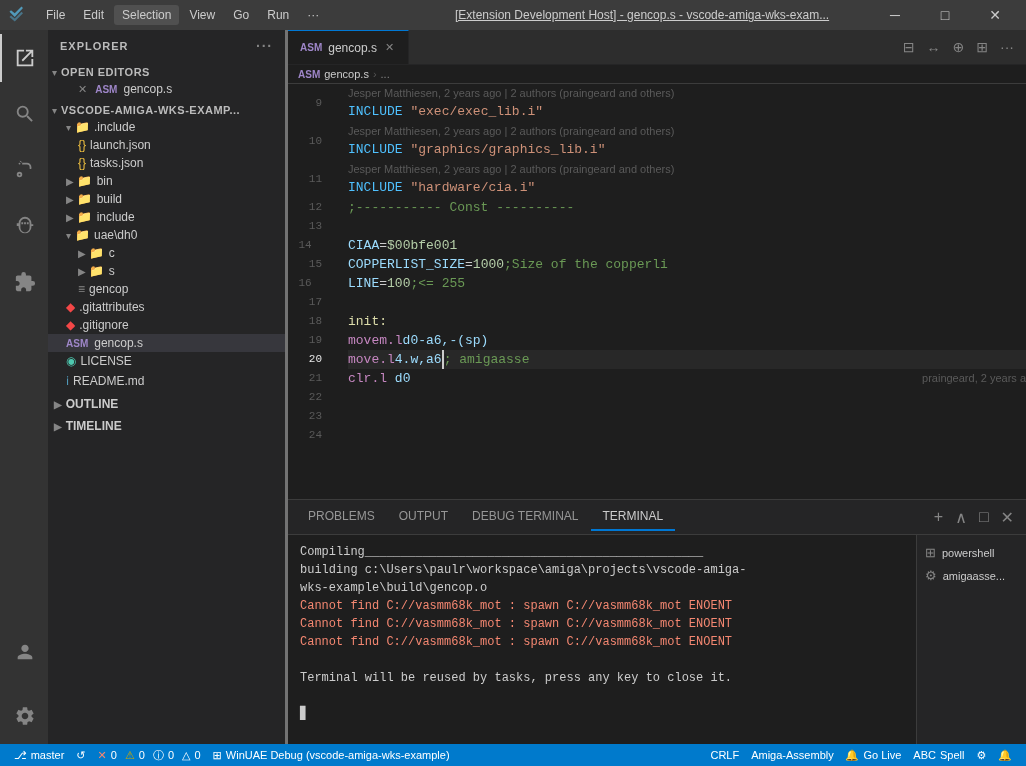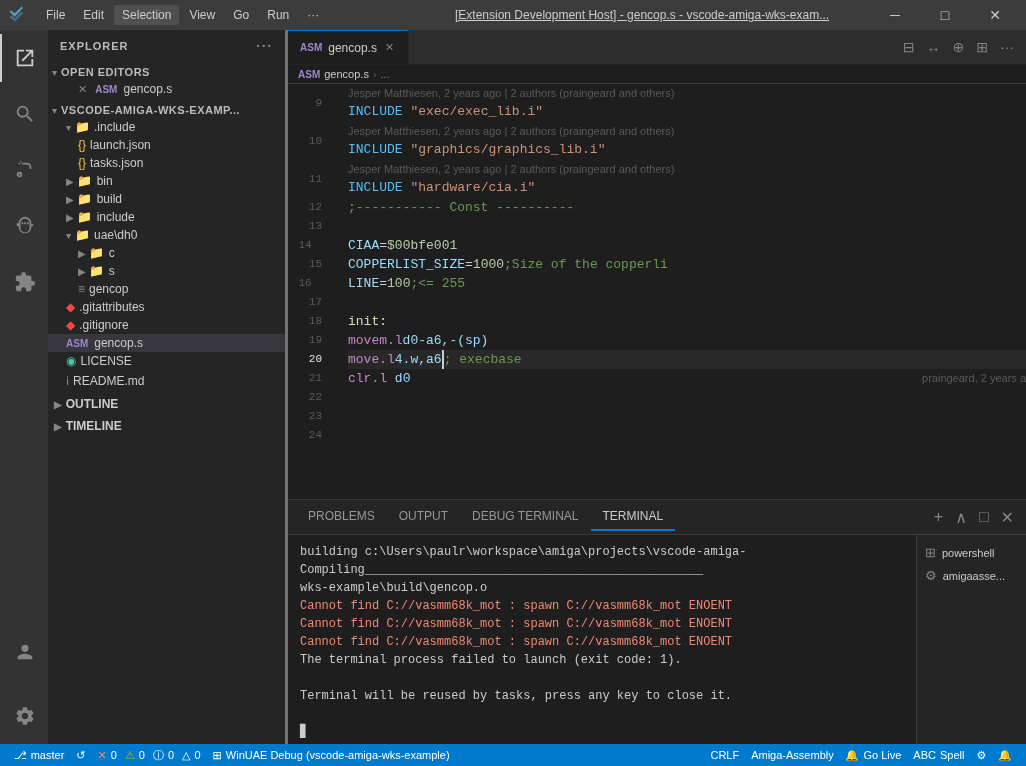--- a/index.html
+++ b/index.html
@@ -679,21 +679,21 @@
               <span style="color:#9cdcfe">d0-a6,-(sp)</span>
             </div>
 
             <div class="code-line cursor-line" style="background:#282828">
               <span style="color:#cccccc">        </span>
               <span style="color:#c586c0">move.l</span>
               <span style="color:#cccccc">      </span>
               <span style="color:#9cdcfe">4.w,a6</span>
               <span style="background:#cccccc;color:#1e1e1e;width:2px">|</span>
               <span style="color:#cccccc">                               </span>
-              <span style="color:#6a9955">; execbase</span>
+              <span style="color:#6a9955">; amigaasse</span>
             </div>
 
             <div style="position:relative; height:19px; line-height:19px; white-space:nowrap;">
               <span style="color:#cccccc">        </span>
               <span style="color:#c586c0">clr.l</span>
               <span style="color:#cccccc">       </span>
               <span style="color:#9cdcfe">d0</span>
               <span style="position:absolute; right:0; top:0; font-size:11px; color:#5a5a5a; font-family:'Segoe UI',sans-serif;">praingeard, 2 years a</span>
             </div>
 
@@ -714,27 +714,26 @@
         <div class="panel-tab active">TERMINAL</div>
         <div id="terminal-actions">
           <span class="term-action-btn">+</span>
           <span class="term-action-btn">∧</span>
           <span class="term-action-btn">□</span>
           <span class="term-action-btn">✕</span>
         </div>
       </div>
       <div id="terminal-content">
         <div id="terminal-output">
+          <div class="term-line">Compiling_______________________________________________</div>
           <div class="term-line">building c:\Users\paulr\workspace\amiga\projects\vscode-amiga-</div>
-          <div class="term-line">Compiling_______________________________________________</div>
           <div class="term-line">wks-example\build\gencop.o</div>
           <div class="term-line term-error">Cannot find C://vasmm68k_mot : spawn C://vasmm68k_mot ENOENT</div>
           <div class="term-line term-error">Cannot find C://vasmm68k_mot : spawn C://vasmm68k_mot ENOENT</div>
           <div class="term-line term-error">Cannot find C://vasmm68k_mot : spawn C://vasmm68k_mot ENOENT</div>
-          <div class="term-line">The terminal process failed to launch (exit code: 1).</div>
           <div class="term-line">&nbsp;</div>
           <div class="term-line">Terminal will be reused by tasks, press any key to close it.</div>
           <div class="term-line">&nbsp;</div>
           <div class="term-line">▊</div>
         </div>
         <div id="terminal-sidebar">
           <div class="term-side-item">
             <span class="term-side-icon">⊞</span>
             <span>powershell</span>
           </div>

